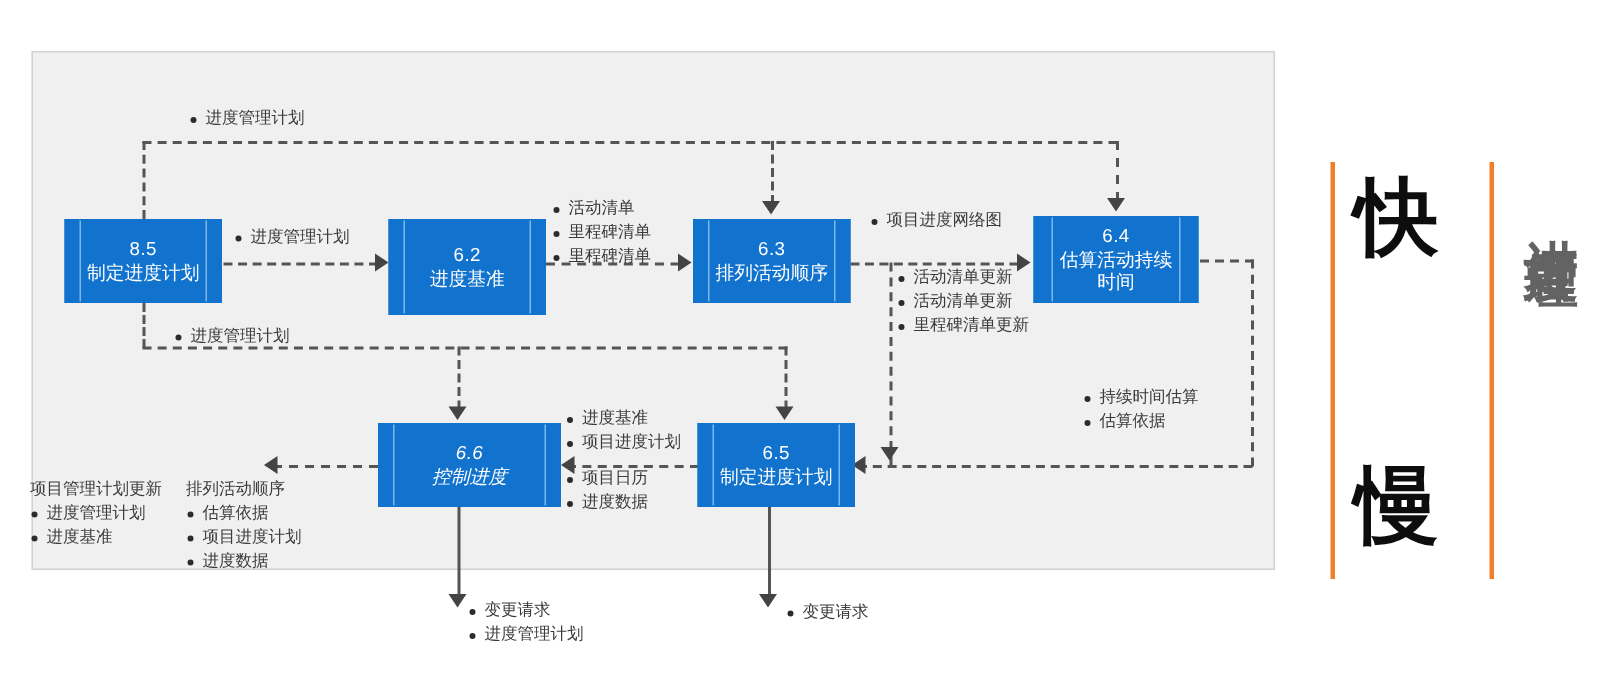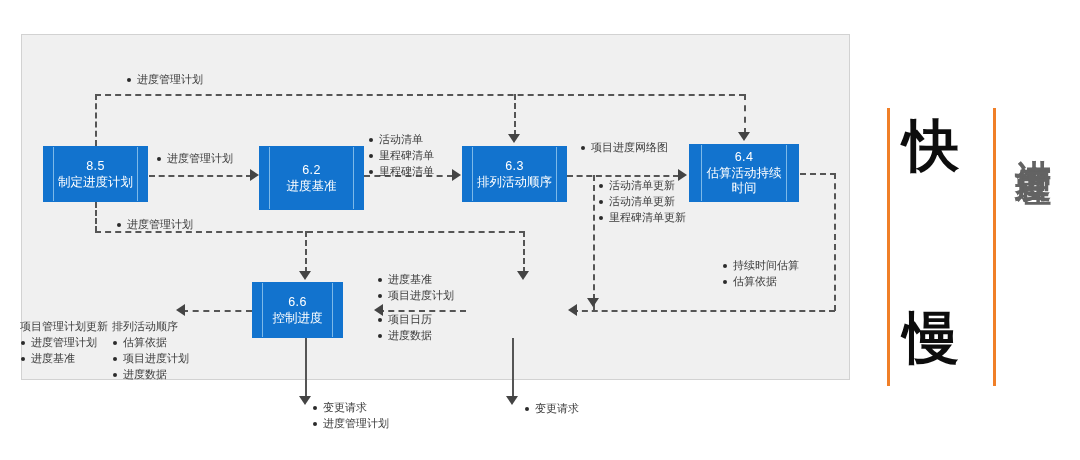--- a/index.html
+++ b/index.html
@@ -48,21 +48,21 @@
     position:absolute;font-size:11px;color:#3b3b3b;line-height:1.45;
     white-space:nowrap;z-index:7;
   }
   .lbl .hdr{display:block;font-size:11px;color:#3b3b3b;}
   .lbl ul{margin:0;padding:0;list-style:none;}
   .lbl li{position:relative;padding-left:11px;}
   .lbl li:before{
     content:"";position:absolute;left:1px;top:6px;width:4px;height:4px;
     border-radius:50%;background:#2b2b2b;
   }
-  .lbl.two-col{display:flex;gap:4px;}
+  .lbl.two-col{display:flex;gap:16px;}
 
   
   .bar{position:absolute;width:3px;background:#f07f28;z-index:4;}
   .kuaiman{
     position:absolute;font-family:"DejaVu Sans",sans-serif;
     font-weight:bold;color:#0d0d0d;font-size:56px;line-height:1;
     z-index:5;
   }
   .jdgl{
     position:absolute;font-family:"DejaVu Sans",sans-serif;
@@ -142,22 +142,28 @@
     </div>
   </div>
 
   <div class="pbox" style="left:689px;top:144px;width:110px;height:58px;">
     <div class="inner" style="left:11px;right:11px;">
       <span class="num">6.4</span>
       <span class="nm two">估算活动持续时间</span>
     </div>
   </div>
 
-
-  <div class="pbox" style="left:252px;top:282px;width:91px;height:56px;">
+  <div class="pbox" style="left:465px;top:282px;width:105px;height:56px;">
+    <div class="inner">
+      <span class="num">6.5</span>
+      <span class="nm">制定进度计划</span>
+    </div>
+  </div>
+
+  <div class="pbox" style="left:252px;top:282px;width:122px;height:56px;font-style:italic;">
     <div class="inner">
       <span class="num">6.6</span>
       <span class="nm">控制进度</span>
     </div>
   </div>
 
   <div class="lbl" style="left:126px;top:72px;">
     <ul>
         <li>进度管理计划</li>
       </ul>

